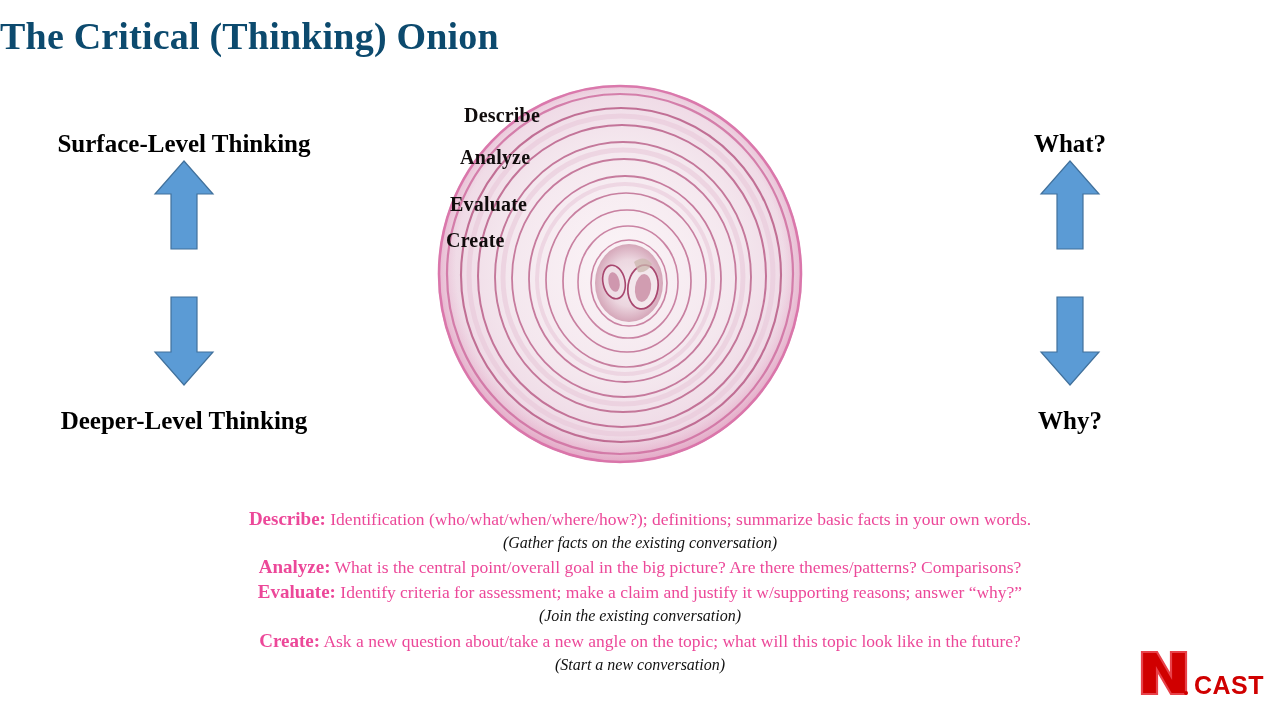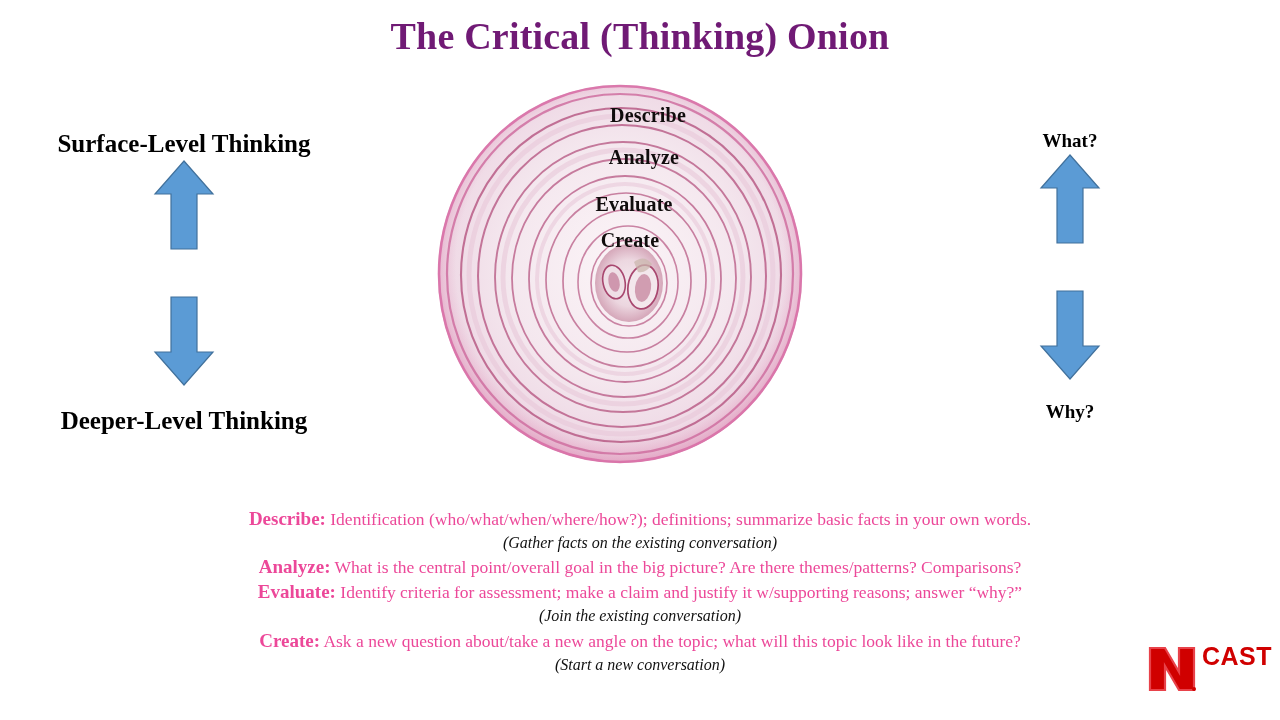--- a/index.html
+++ b/index.html
@@ -16,25 +16,24 @@
     font-family: "Liberation Serif", "DejaVu Serif", serif;
     color: #000000;
   }
 
   
   #title {
     position: absolute;
     top: 14px;
     left: 0;
     width: 1280px;
-    text-align: center;
     font-size: 38px;
     font-weight: bold;
     letter-spacing: 0.2px;
-    color: #701a75;
+    color: #0c4a6e;
   }
 
   
   #onion-wrap {
     position: absolute;
     left: 436px;
     top: 84px;
     width: 368px;
     height: 384px;
   }
@@ -44,21 +43,21 @@
     position: absolute;
     left: 436px;
     top: 84px;
     width: 368px;
     height: 384px;
     pointer-events: none;
   }
   .onion-label {
     position: absolute;
     width: 368px;
-    text-align: center;
+    text-align: left;
     font-size: 20px;
     font-weight: bold;
     color: #100c0c;
     letter-spacing: .2px;
   }
   .onion-label.l0 { top: 20px;  left: 28px; }
   .onion-label.l1 { top: 62px;  left: 24px; }
   .onion-label.l2 { top: 109px; left: 14px; }
   .onion-label.l3 { top: 145px; left: 10px; }
 
@@ -72,21 +71,21 @@
   #right-col { left: 900px; width: 340px; }
 
   .side-label {
     width: 100%;
     text-align: center;
     font-size: 25px;
     font-weight: bold;
     white-space: nowrap;
   }
   #left-col .side-label  { font-size: 25px; }
-  #right-col .side-label { font-size: 19px; }
+  #right-col .side-label { font-size: 25px; }
 
   .arrow-slot {
     width: 100%;
     display: flex;
     justify-content: center;
   }
   .arrow-slot svg { display: block; }
 
   .gap-mid { height: 42px; }
 
@@ -121,22 +120,21 @@
   }
 
   
   #logo {
     position: absolute;
     left: 1140px;
     top: 644px;
     width: 128px;
     height: 54px;
     display: flex;
-    align-items: flex-start;
-    margin-left: 8px;
+    align-items: flex-end;
   }
   #logo svg { display: block; }
   #logo-cast {
     font-family: "Liberation Sans", "DejaVu Sans", sans-serif;
     font-weight: bold;
     font-size: 25px;
     letter-spacing: 0.5px;
     margin-left: 6px;
     line-height: 1;
   }

